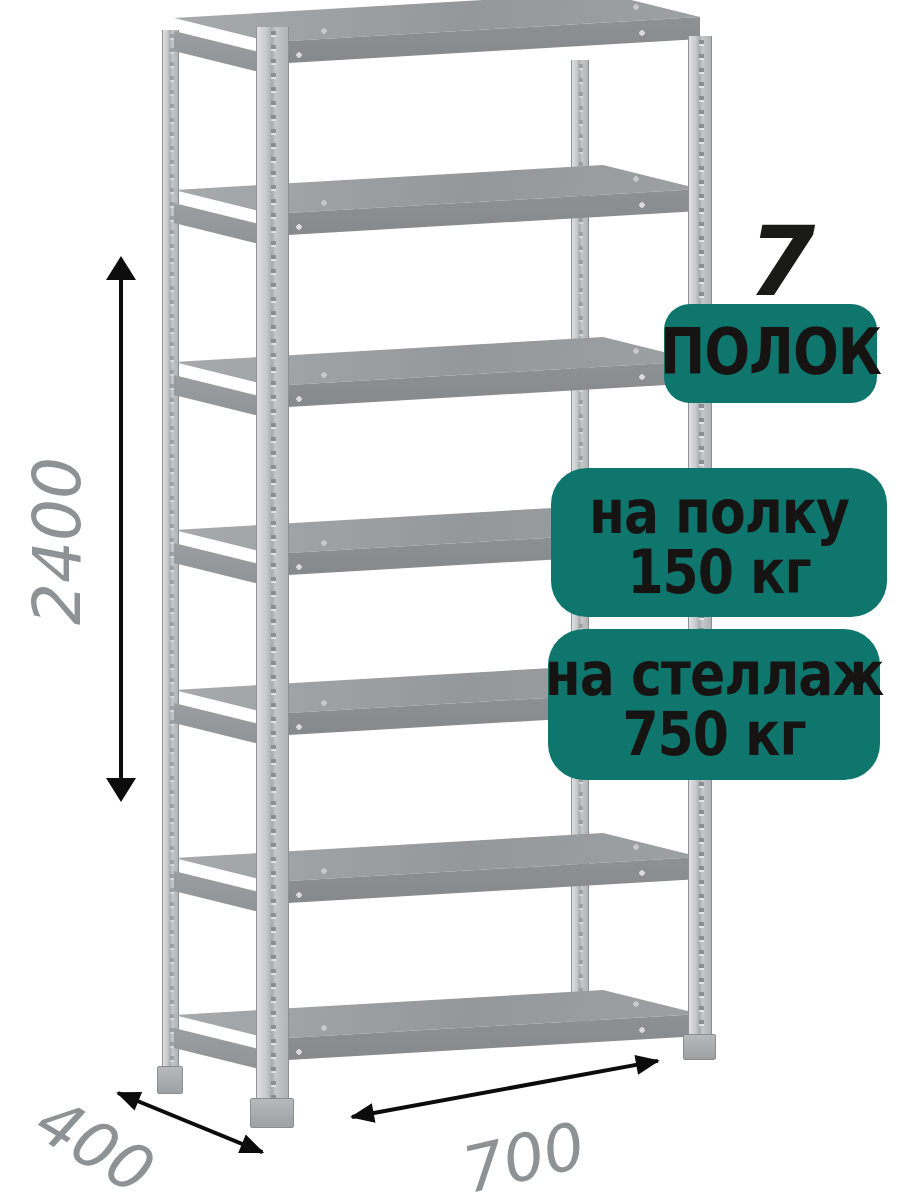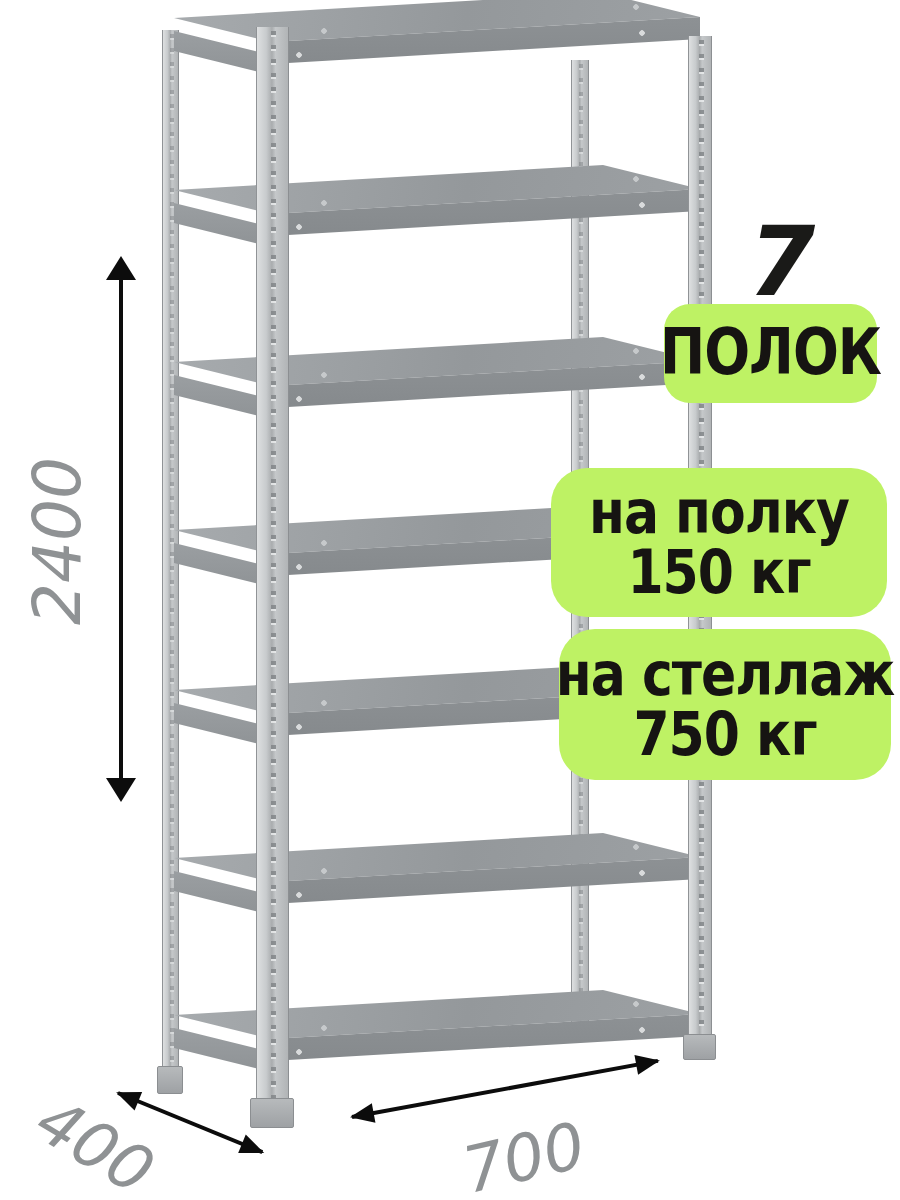--- a/index.html
+++ b/index.html
@@ -53,27 +53,27 @@
   #arrow-width{left:352px;top:1115px;width:311px;transform:rotate(-10.4deg);}
 
   
   .dim{position:absolute;z-index:5;color:#8f9294;font-style:italic;font-size:66px;
     display:flex;align-items:center;justify-content:center;white-space:nowrap;}
   #dim-height{left:-36px;top:505px;width:186px;height:72px;transform:rotate(-90deg);}
   #dim-depth{left:18px;top:1108px;width:154px;height:76px;transform:rotate(31deg);font-size:64px;}
   #dim-width{left:444px;top:1120px;width:160px;height:76px;transform:rotate(-13deg);font-size:64px;}
 
   
-  .badge{position:absolute;z-index:6;background:#bef264;color:#161412;font-weight:bold;
+  .badge{position:absolute;z-index:6;background:#0f766e;color:#161412;font-weight:bold;
     display:flex;flex-direction:column;align-items:center;justify-content:center;text-align:center;}
   .badge .ln{font-size:52px;line-height:1.15;letter-spacing:-1px;transform:scaleY(1.18);white-space:nowrap;}
   #badge-count{left:664px;top:304px;width:213px;height:99px;border-radius:26px;}
   #badge-count .ln{font-size:54px;}
   #badge-shelf-load{left:551px;top:468px;width:336px;height:149px;border-radius:36px;}
-  #badge-rack-load{left:548px;top:629px;width:332px;height:151px;border-radius:36px;margin-left:11px;}
+  #badge-rack-load{left:548px;top:629px;width:332px;height:151px;border-radius:36px;}
   .big-count{position:absolute;left:740px;top:214px;width:84px;height:96px;z-index:6;
     font-size:96px;font-weight:bold;font-style:italic;color:#1a1a18;
     display:flex;align-items:center;justify-content:center;}
 </style>
 </head>
 <body>
 
 <div class="canvas">
 
   <div id="rack">

